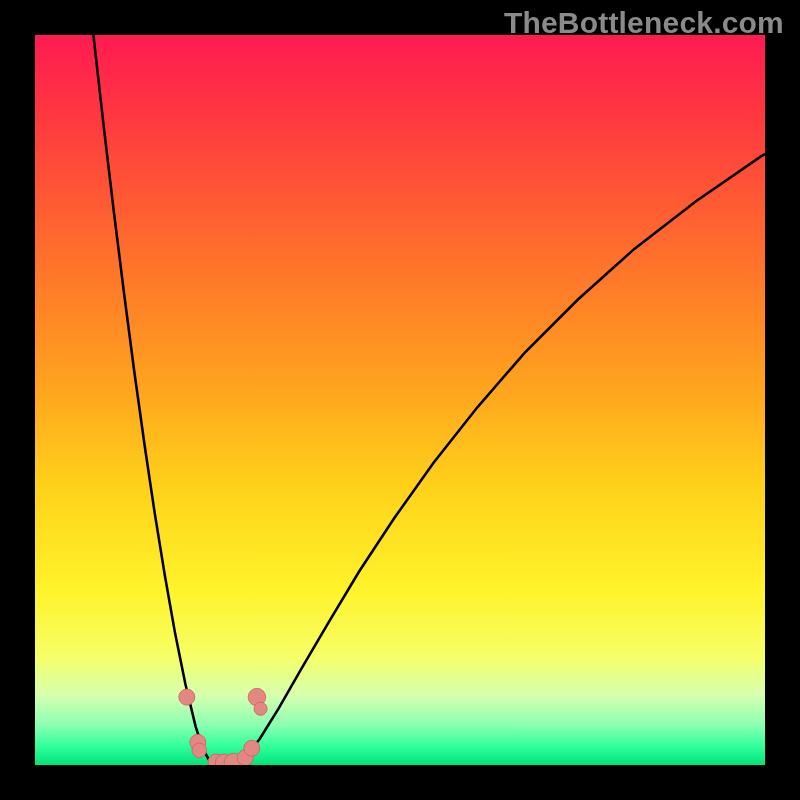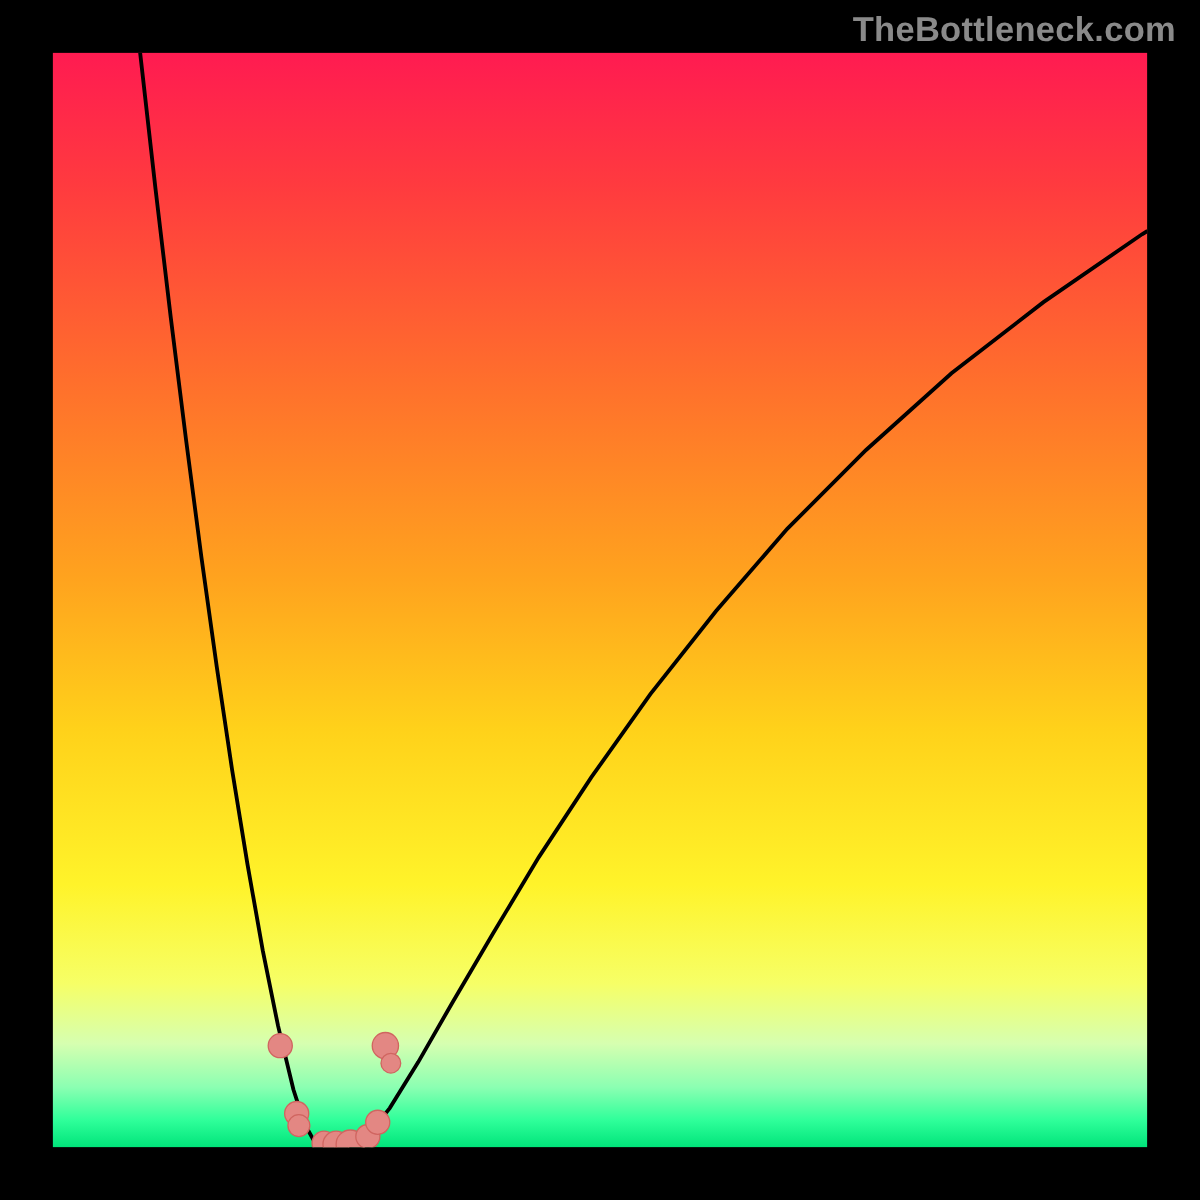--- a/index.html
+++ b/index.html
@@ -38,21 +38,21 @@
     left: 0;
     top: 0;
     width: 100%;
     height: 100%;
   }
   .watermark {
     position: absolute;
     top: 6px;
     right: 16px;
     font-family: Arial, Helvetica, sans-serif;
-    font-size: 23px;
+    font-size: 30px;
     color: #8a8a8a;
     font-weight: 560;
     letter-spacing: 0.2px;
   }
 </style>
 </head>
 <body>
 
 <div class="frame">
   <div class="plot">

